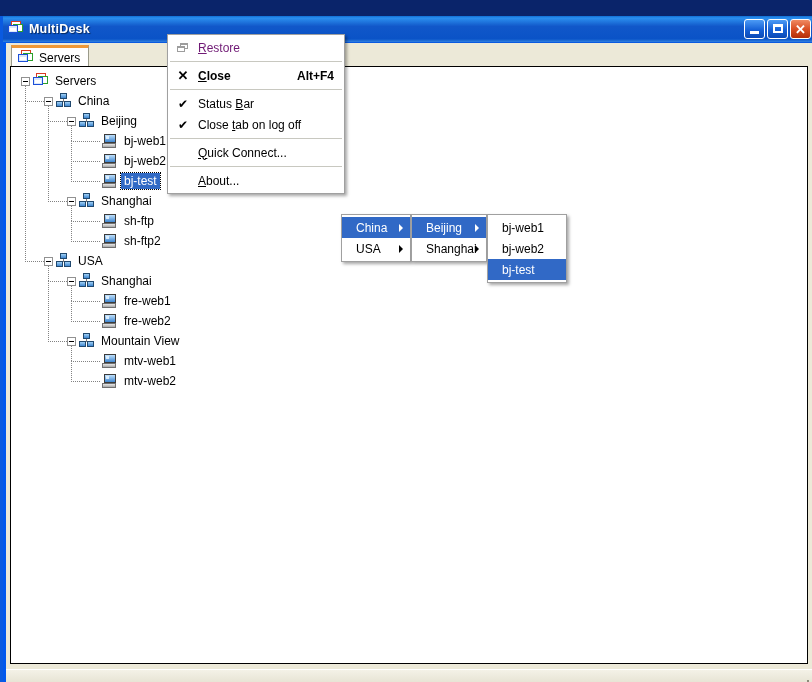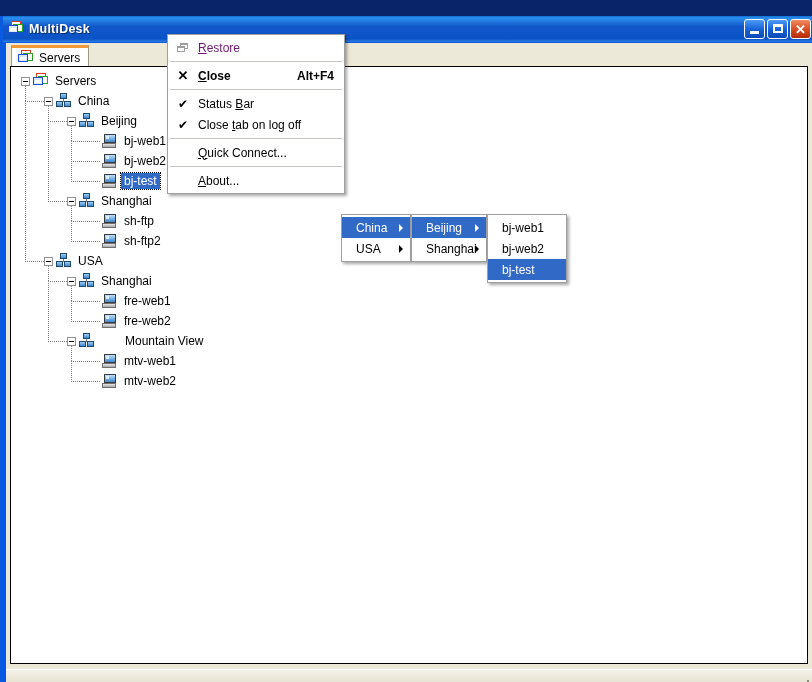--- a/index.html
+++ b/index.html
@@ -300,21 +300,21 @@
           </div>
           <div class="tnode" style="top: 265px; left: 0px;">
             <span class="expander" style="left: 56px; top: 5px;"></span>
             <span class="ic ic-group" style="position: absolute; left: 68px; top: 1px;">
               <span class="m m1"></span>
               <span class="lk lv"></span>
               <span class="lk lh"></span>
               <span class="m m2"></span>
               <span class="m m3"></span>
             </span>
-            <span class="tlabel" style="position: absolute; left: 87px; top: 1px; margin-left: 24px;">Mountain View</span>
+            <span class="tlabel" style="position: absolute; left: 87px; top: 1px;">Mountain View</span>
           </div>
           <div class="tnode" style="top: 285px; left: 0px;">
             <span class="ic ic-pc" style="position: absolute; left: 91px; top: 1px;">
               <span class="scr"></span>
               <span class="base"></span>
             </span>
             <span class="tlabel" style="position: absolute; left: 110px; top: 1px;">mtv-web1</span>
           </div>
           <div class="tnode" style="top: 305px; left: 0px;">
             <span class="ic ic-pc" style="position: absolute; left: 91px; top: 1px;">

